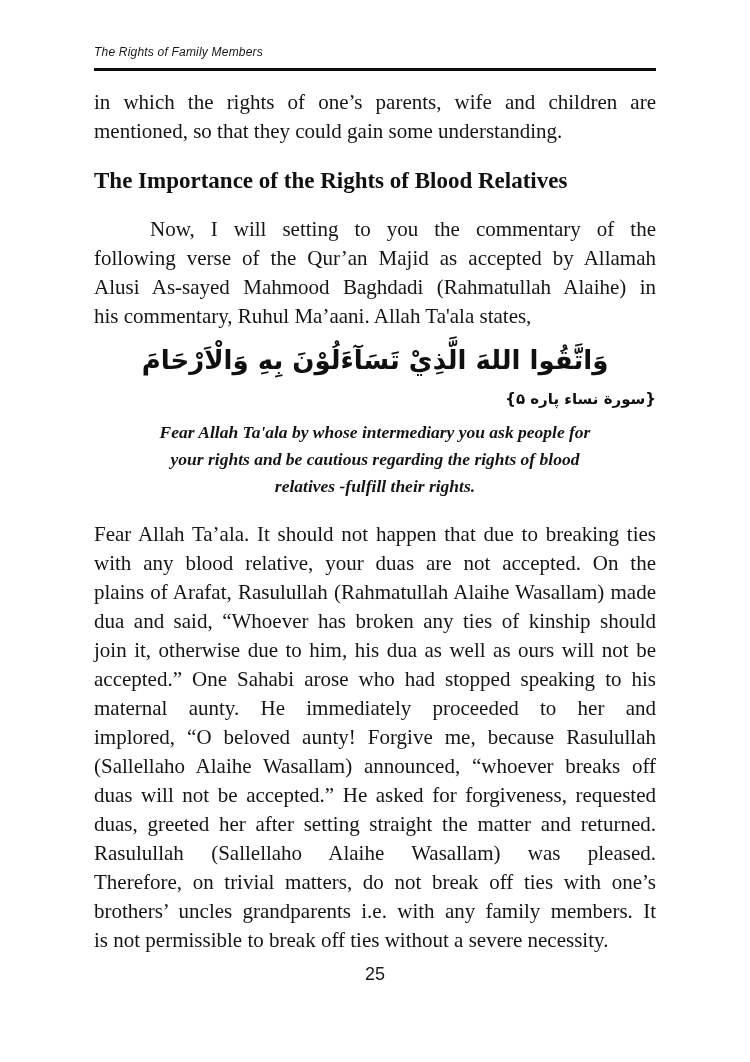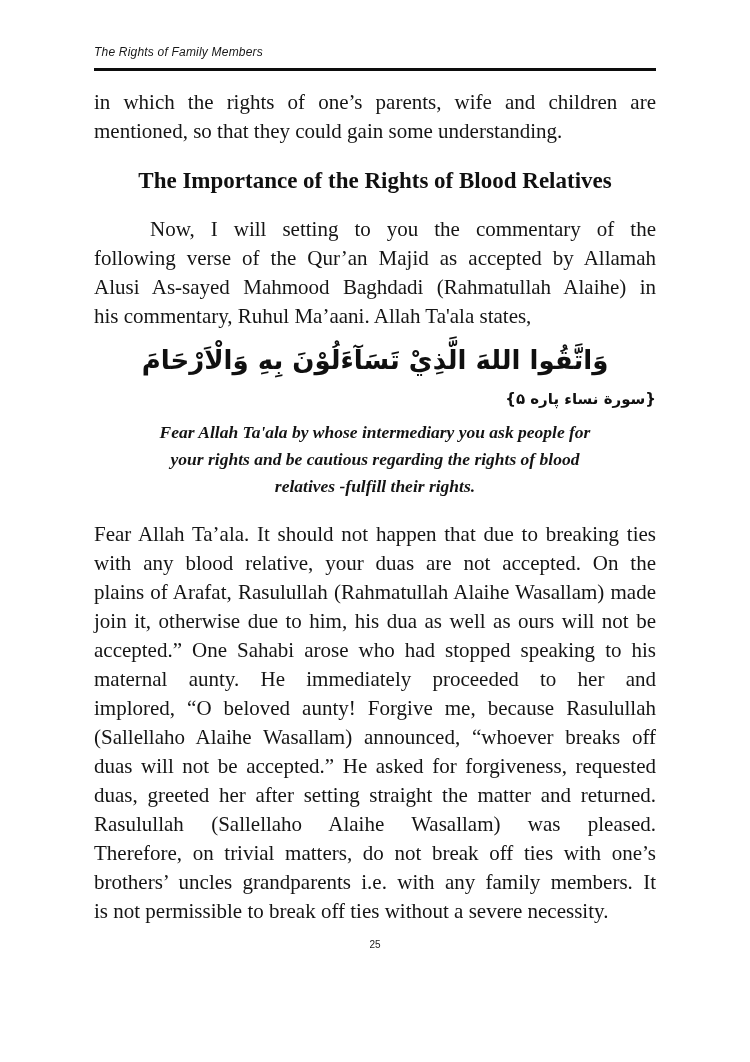--- a/index.html
+++ b/index.html
@@ -41,21 +41,20 @@
     color: #151515;
   }
   .justify .jline { text-align: justify; text-align-last: justify; }
   .justify .jline.last { text-align-last: left; }
   .indent-first .jline:first-child { padding-left: 56px; }
   .section-heading {
     font-family: "Liberation Serif", serif;
     font-weight: bold;
     font-size: 23px;
     line-height: 28px;
-    text-align: center;
     margin: 21px 0 0 0;
     color: #101010;
   }
   .commentary { margin-top: 20px; }
   .arabic-verse {
     font-family: "DejaVu Sans", sans-serif;
     direction: rtl;
     font-weight: bold;
     font-size: 26px;
     line-height: 46px;
@@ -78,21 +77,21 @@
     font-style: italic;
     font-size: 17.5px;
     line-height: 27px;
     margin-top: 8px;
     color: #141414;
   }
   .center-lines .jline { text-align: center; text-align-last: center; }
   .main-paragraph { margin-top: 20px; }
   .page-number {
     font-family: "Liberation Sans", sans-serif;
-    font-size: 10px;
+    font-size: 18px;
     line-height: 20px;
     text-align: center;
     margin-top: 9px;
     color: #1a1a1a;
   }
 </style>
 </head>
 <body>
 
 <div class="page">
@@ -123,20 +122,21 @@
   <div class="translation center-lines">
       <div class="jline">Fear Allah Ta'ala by whose intermediary you ask people for</div>
       <div class="jline">your rights and be cautious regarding the rights of blood</div>
       <div class="jline last">relatives -fulfill their rights.</div>
     </div>
 
   <div class="para justify main-paragraph">
       <div class="jline">Fear Allah Ta’ala. It should not happen that due to breaking ties</div>
       <div class="jline">with any blood relative, your duas are not accepted. On the</div>
       <div class="jline">plains of Arafat, Rasulullah (Rahmatullah Alaihe Wasallam) made</div>
+      <div class="jline">dua and said, “Whoever has broken any ties of kinship should</div>
       <div class="jline">join it, otherwise due to him, his dua as well as ours will not be</div>
       <div class="jline">accepted.” One Sahabi arose who had stopped speaking to his</div>
       <div class="jline">maternal aunty. He immediately proceeded to her and</div>
       <div class="jline">implored, “O beloved aunty! Forgive me, because Rasulullah</div>
       <div class="jline">(Sallellaho Alaihe Wasallam) announced, “whoever breaks off</div>
       <div class="jline">duas will not be accepted.” He asked for forgiveness, requested</div>
       <div class="jline">duas, greeted her after setting straight the matter and returned.</div>
       <div class="jline">Rasulullah (Sallellaho Alaihe Wasallam) was pleased.</div>
       <div class="jline">Therefore, on trivial matters, do not break off ties with one’s</div>
       <div class="jline">brothers’ uncles grandparents i.e. with any family members. It</div>

